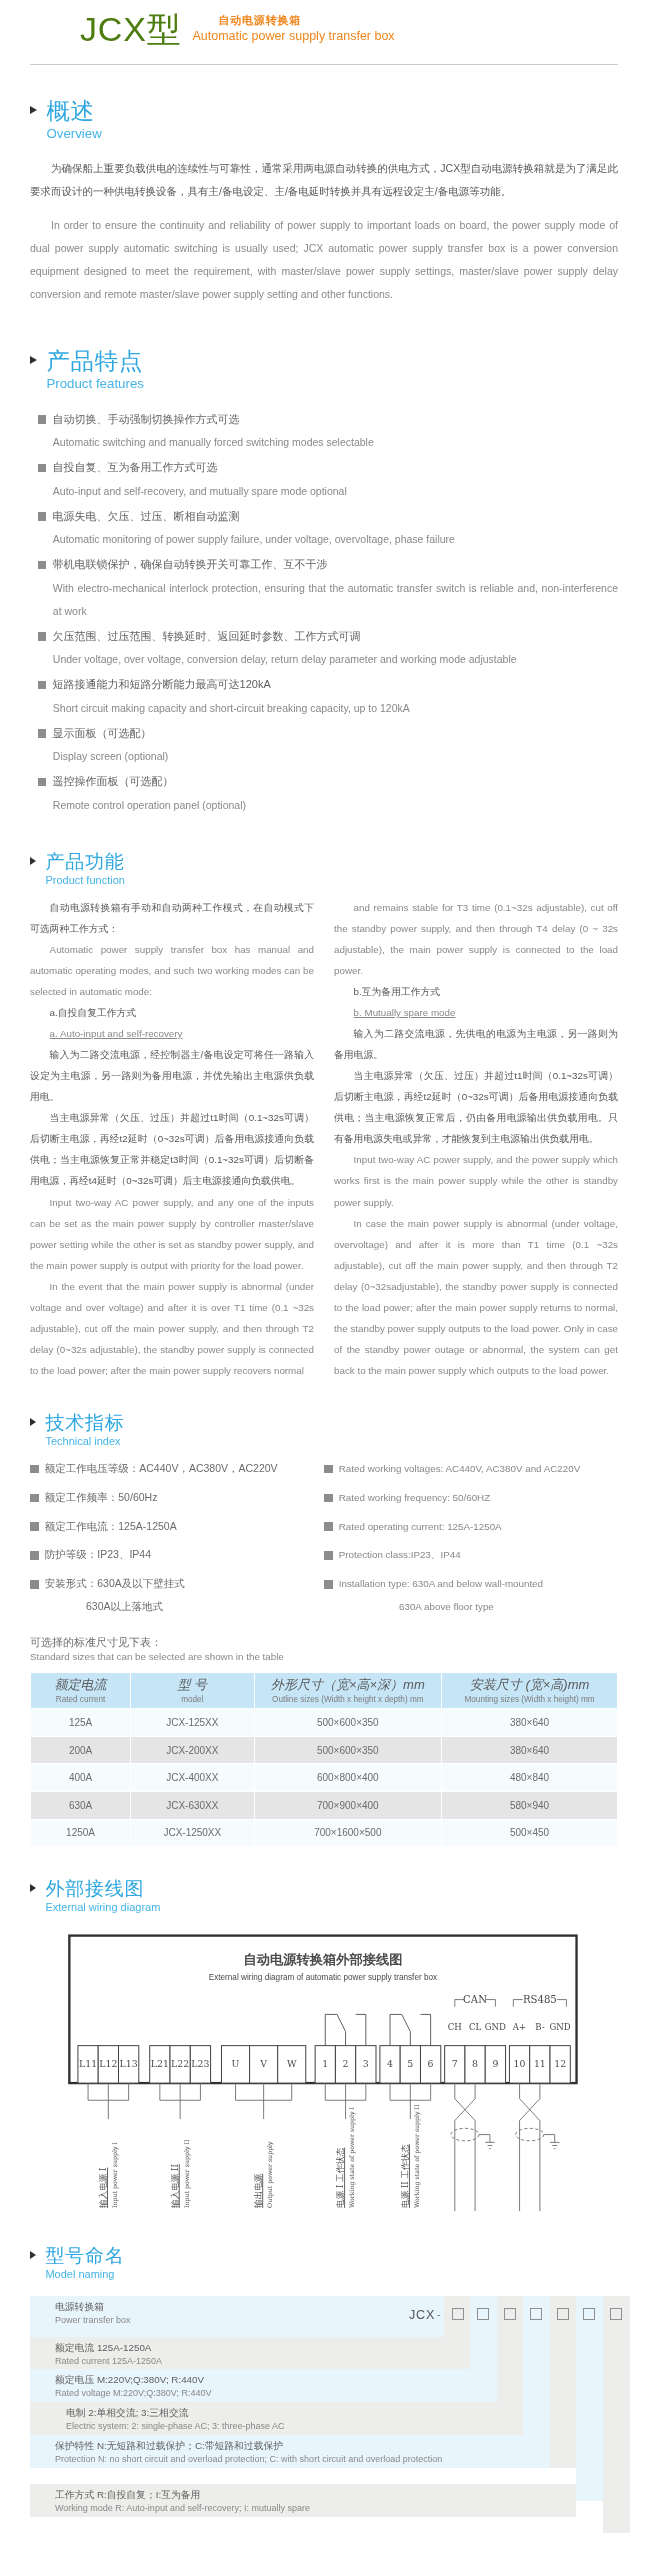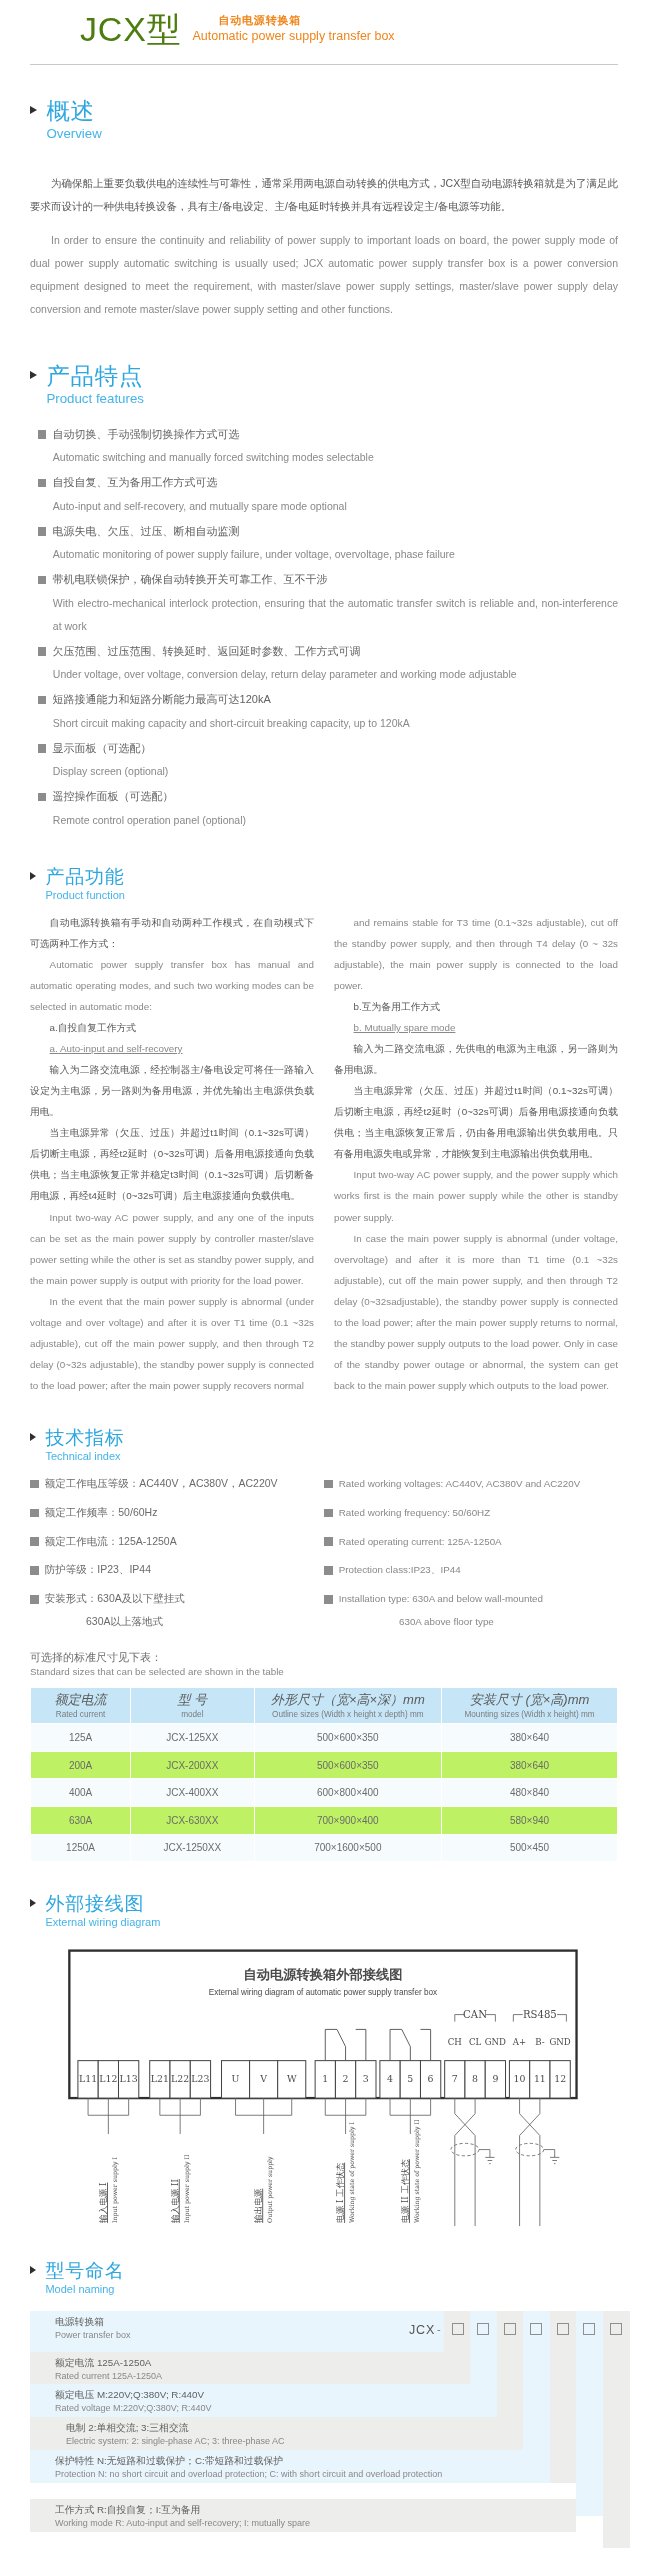--- a/index.html
+++ b/index.html
@@ -24,21 +24,21 @@
   .tri { width:0; height:0; border-left:7px solid #2f2f2f; border-top:4.7px solid transparent;
          border-bottom:4.7px solid transparent; margin:7.8px 9.4px 0 0; flex:none; }
   .tri.small { border-left-width:6.2px; margin-top:5.5px; }
   .sec-h .cn { font-size:23.4px; color:#2ea7e0; line-height:1.15; letter-spacing:0.8px; }
   .sec-h .en { font-size:13.3px; color:#45b4e8; margin-top:0.8px; }
   .sec-h.mid .cn { font-size:19px; }
   .sec-h.mid .en { font-size:11px; }
 
   
   .overview { margin-top:33px; }
-  .p-cn { font-size:10.5px; color:#595757; line-height:2.2; text-align:justify; text-indent:2em; margin-top:31px; }
+  .p-cn { font-size:10.5px; color:#595757; line-height:2.2; text-align:justify; text-indent:2em; margin-top:16px; }
   .p-en { font-size:10.5px; color:#8a8888; line-height:2.2; text-align:justify; text-indent:2em; margin-top:11px; }
 
   
   .features { margin-top:42px; }
   .feat-list { margin-top:17px; padding-left:7.8px; }
   .feat { margin-bottom:1.6px; }
   .feat .row1 { display:flex; align-items:center; line-height:23.4px; }
   .sq { width:8.6px; height:8.6px; background:#8c8c8c; margin-right:6.2px; flex:none; }
   .feat .fcn { font-size:11px; color:#616161; }
   .feat .fen { font-size:10.5px; color:#8a8888; line-height:23.4px; margin-left:15px; text-align:justify; }
@@ -67,21 +67,21 @@
 
   
   .sizes { margin-top:20px; }
   .note-cn { font-size:11px; color:#6b6b6b; }
   .note-en { font-size:9.8px; color:#8a8888; margin-top:1.6px; }
   table.sizes-t { width:100%; border-collapse:separate; border-spacing:1.6px; margin-top:9.4px; }
   table.sizes-t th { background:#c6e6f7; font-weight:normal; padding:3.9px 1.6px; }
   table.sizes-t th .hcn { font-size:13px; color:#5a5a5a;font-style:italic; }
   table.sizes-t th .hen { font-size:8.2px; color:#7c7c7c; margin-top:0.8px; }
   table.sizes-t td { text-align:center; font-size:10px; color:#6b6b6b; padding:7.8px 1.6px; }
-  table.sizes-t tr.alt td { background:#bef264;text-align:center; }
+  table.sizes-t tr.alt td { background:#e5e5e5;text-align:center; }
   table.sizes-t tr.plain td { background:#f6fbfe; }
   .c1{width:17%;} .c2{width:21%;} .c3{width:32%;} .c4{width:30%;}
 
   
   .wiring { margin-top:31px; }
   .diagram { width:515px; margin:20px auto 0 auto; }
   svg text { font-family:"DejaVu Serif","Liberation Serif",serif; fill:#4a4a4a; }
   svg text.sans { font-family:"Liberation Sans","DejaVu Sans",sans-serif; }
 
   

